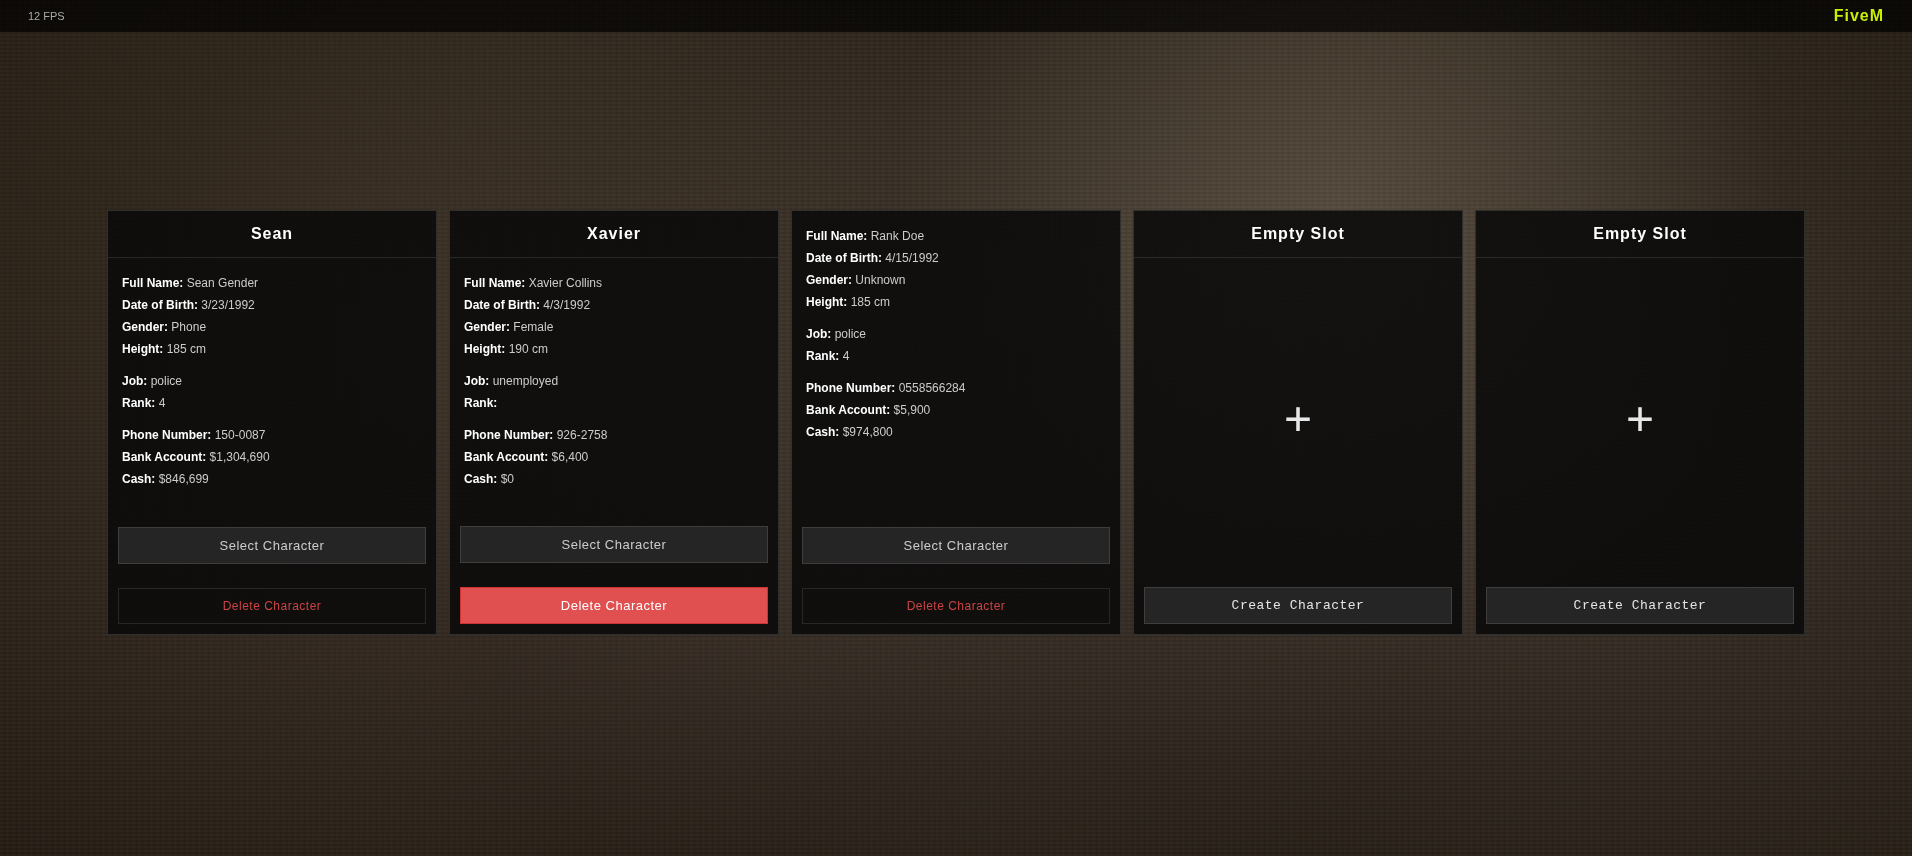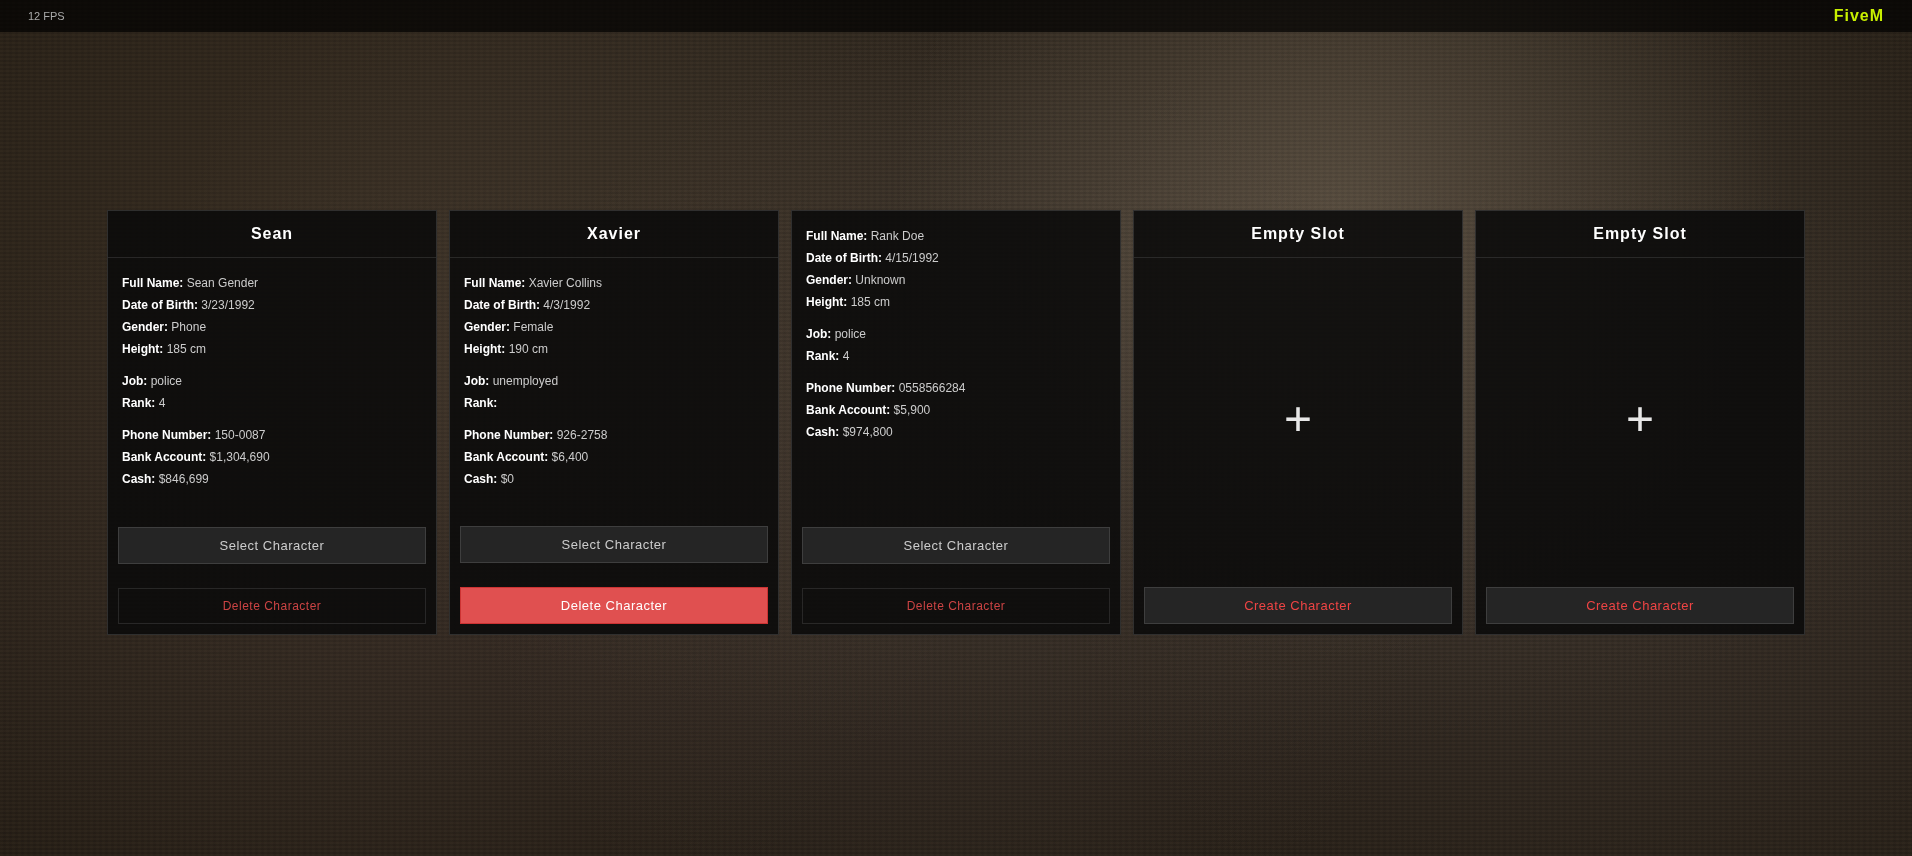--- a/index.html
+++ b/index.html
@@ -152,22 +152,23 @@
 
     .btn-delete-active {
       background: #e05050;
       color: #ffffff;
       border: 1px solid #cc3333;
       font-size: 13px;
     }
 
     .btn-create {
       background: rgba(40,40,40,0.9);
-      color: #ef4444;
+      color: #e5e5e5;
       border: 1px solid rgba(100,100,100,0.4);
+      font-family: Liberation Mono, monospace;
     }
 
     .empty-slot-body {
       display: flex;
       align-items: center;
       justify-content: center;
       flex: 1;
       min-height: 260px;
     }
 

